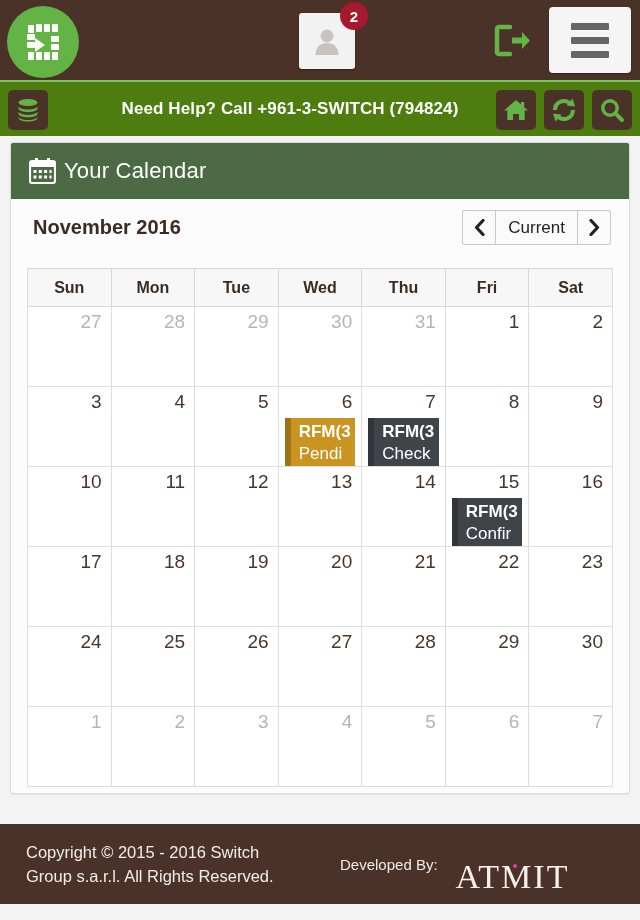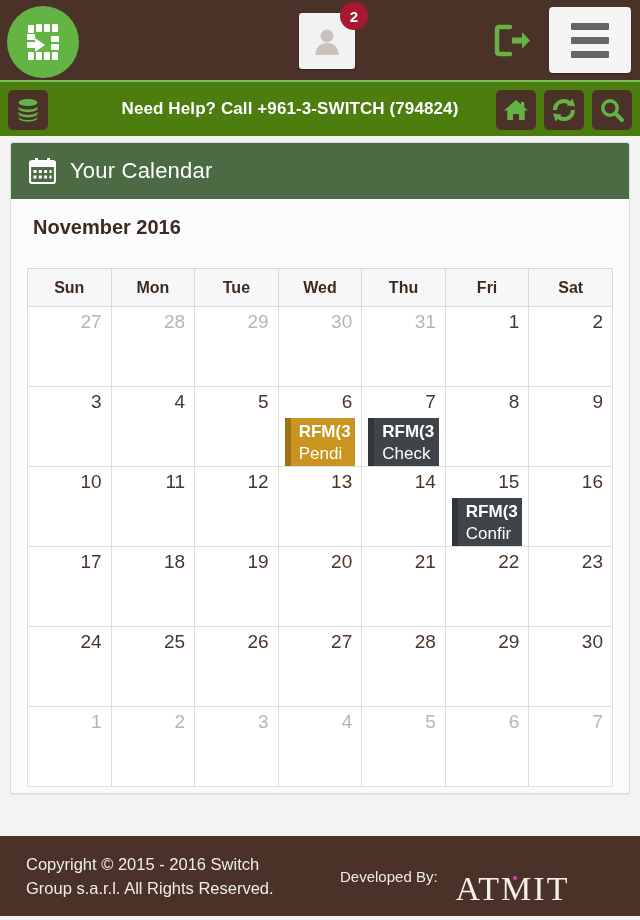--- a/index.html
+++ b/index.html
@@ -107,21 +107,21 @@
     border-radius: 3px;
     height: 652px;
     box-shadow: 0 1px 1px rgba(0,0,0,.05);
     overflow: hidden;
   }
   .panel-head {
     background: #4c6b45;
     height: 56px;
     display: flex; align-items: center;
     padding: 0 18px;
-    gap: 14px;
+    gap: 8px;
   }
   .panel-title {
     color: #fff; font-size: 22px; letter-spacing: .2px;
   }
 
   .cal-toolbar {
     height: 57px;
     display: flex; align-items: center;
     justify-content: space-between;
     padding: 0 18px 0 22px;
@@ -202,21 +202,21 @@
   }
   .event .ev-sub {
     display: block;
     font-size: 17px; font-weight: normal;
     line-height: 22px;
   }
 
   
   .footer {
     position: absolute;
-    left: 0; bottom: 4px;
+    left: 0; bottom: 16px;
     width: 640px; height: 80px;
     background: #4a3229;
     display: flex; align-items: center;
   }
   .copy {
     color: #f0ece9;
     font-size: 16.5px;
     line-height: 24px;
     padding-left: 26px;
     width: 330px;
@@ -348,20 +348,33 @@
           <rect x="9.8" y="17.5" width="3" height="3"></rect>
           <rect x="15.1" y="17.5" width="3" height="3"></rect>
           <rect x="20.4" y="17.5" width="2.2" height="3"></rect>
         </g>
       </svg>
       <span class="panel-title">Your Calendar</span>
     </div>
 
     <div class="cal-toolbar">
       <span class="cal-month">November 2016</span>
+      <div class="nav-group">
+        <button class="nav-btn prev">
+          <svg width="11" height="17" viewBox="0 0 11 17">
+            <path d="M9 1.5 L2.5 8.5 L9 15.5" fill="none" stroke="#222" stroke-width="3.2" stroke-linecap="round" stroke-linejoin="round"></path>
+          </svg>
+        </button>
+        <button class="nav-btn cur">Current</button>
+        <button class="nav-btn next">
+          <svg width="11" height="17" viewBox="0 0 11 17">
+            <path d="M2 1.5 L8.5 8.5 L2 15.5" fill="none" stroke="#222" stroke-width="3.2" stroke-linecap="round" stroke-linejoin="round"></path>
+          </svg>
+        </button>
+      </div>
     </div>
 
     <div class="cal-wrap">
       <table class="cal">
         <thead>
           <tr id="weekday-row">
               <th>Sun</th>
               <th>Mon</th>
               <th>Tue</th>
               <th>Wed</th>

